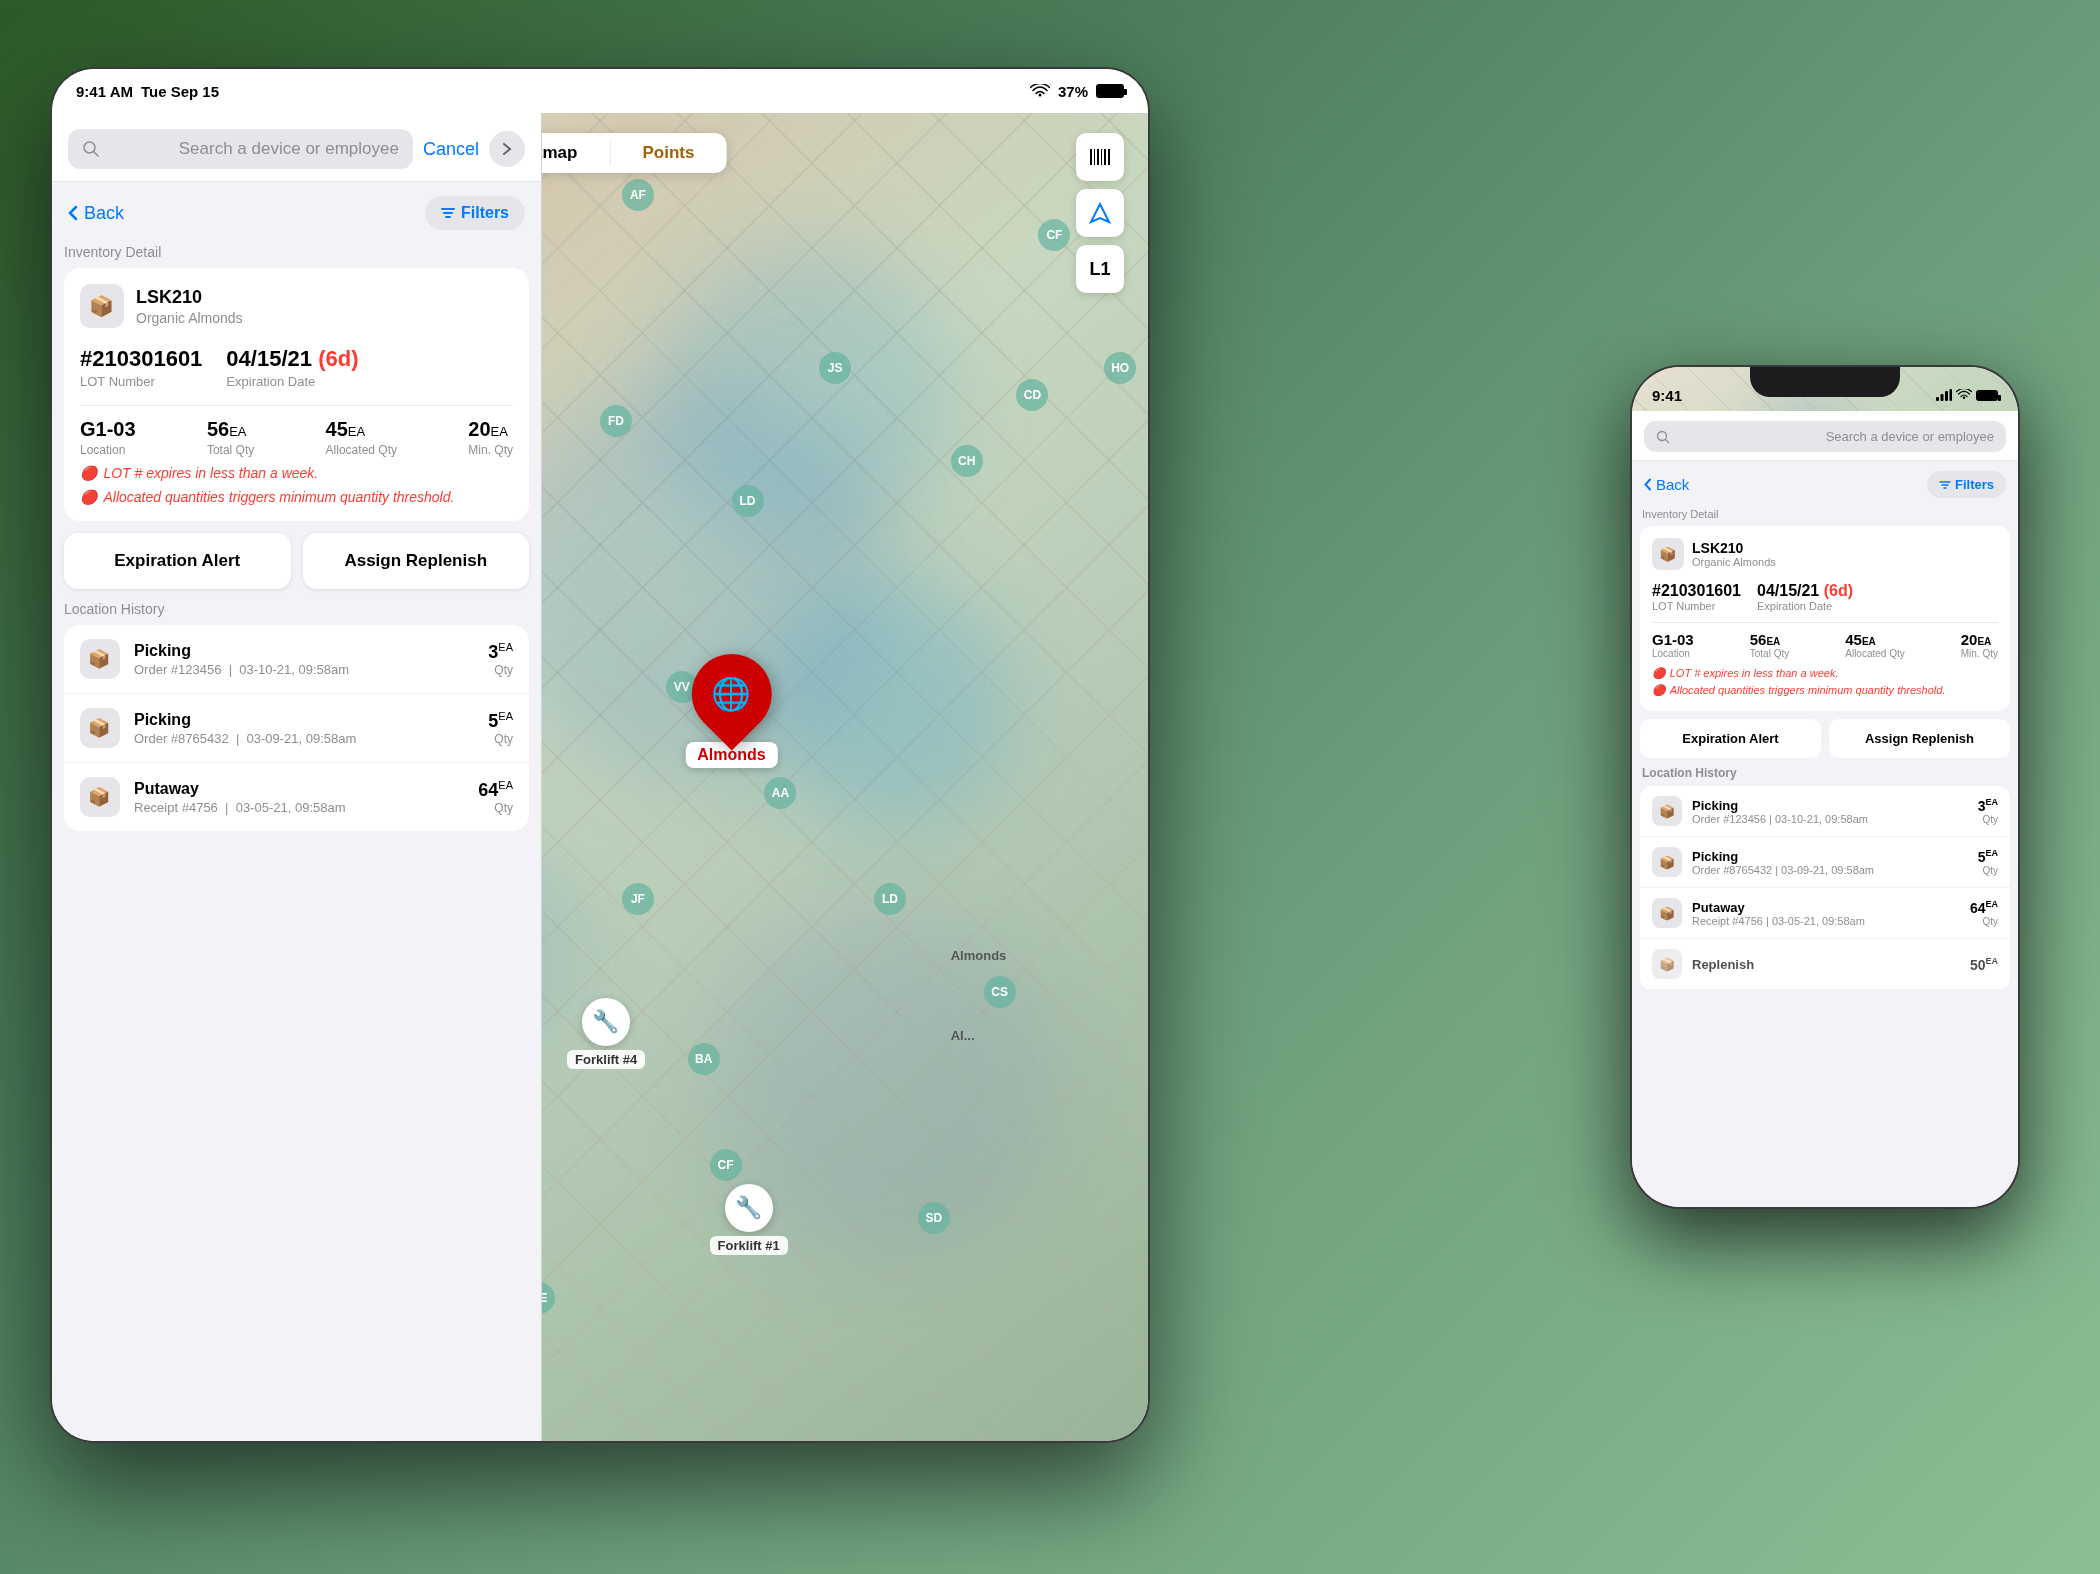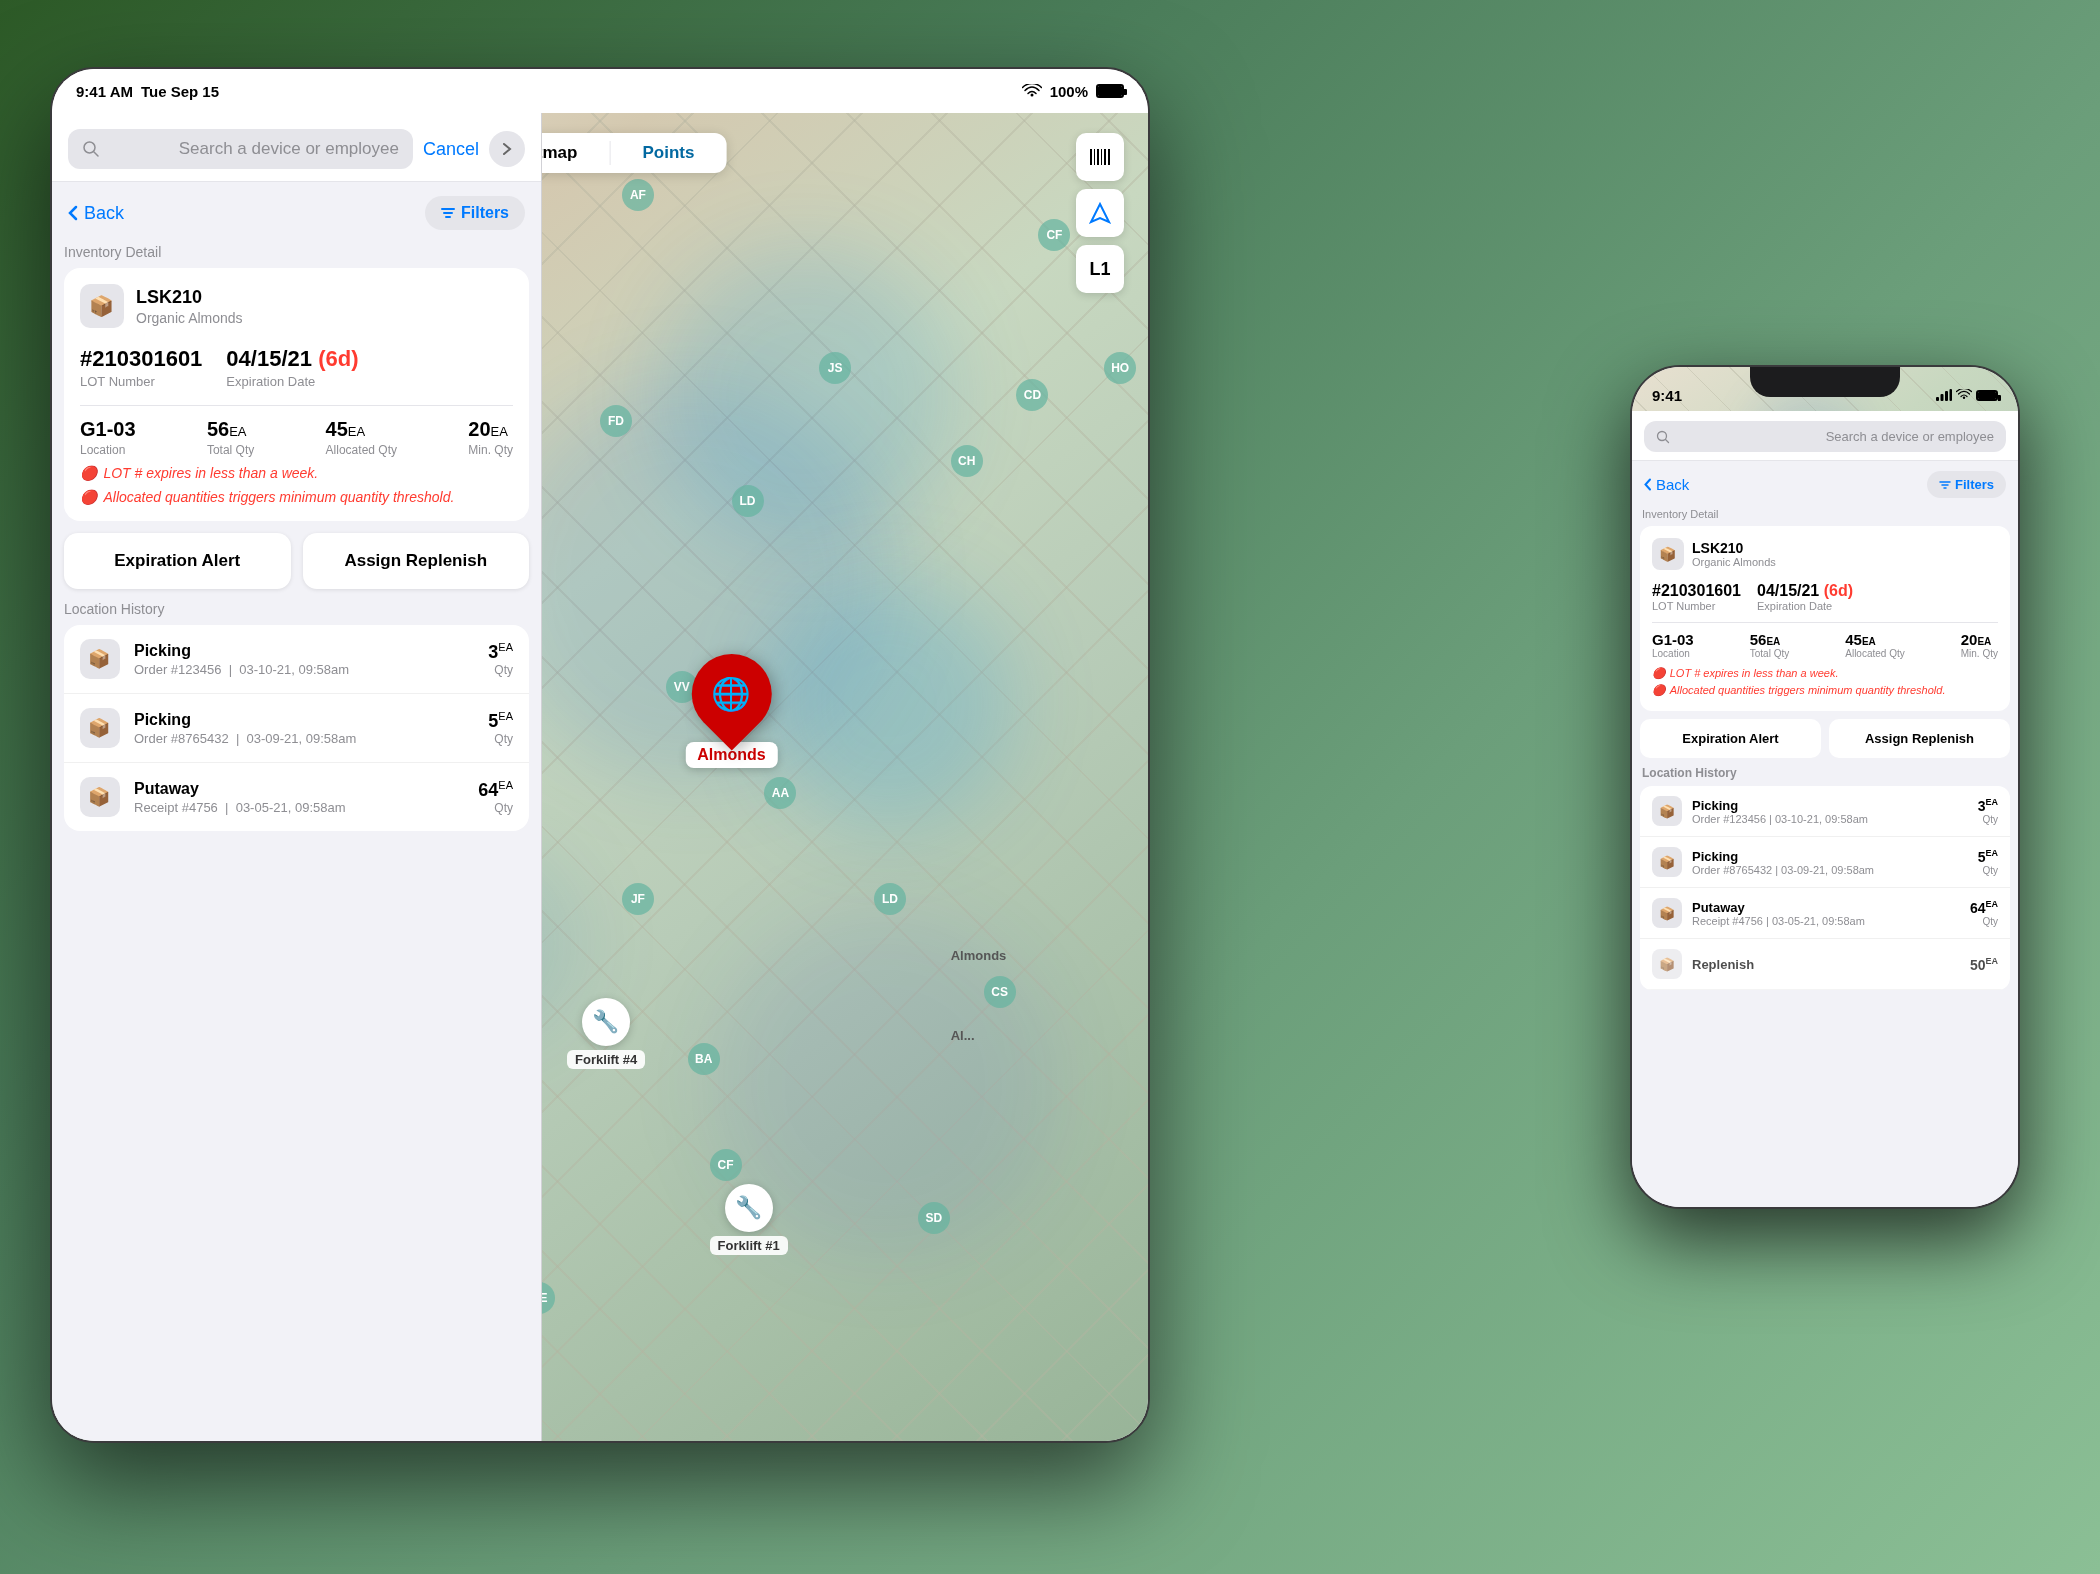--- a/index.html
+++ b/index.html
@@ -140,21 +140,21 @@
       background: #fff;
       border-radius: 12px;
       overflow: hidden;
       box-shadow: 0 2px 12px rgba(0,0,0,0.15);
     }
 
     .map-tab {
       padding: 10px 32px;
       font-size: 17px;
       font-weight: 600;
-      color: #0369a1;
+      color: #a16207;
       cursor: pointer;
     }
     .map-tab.active { color: #000; }
 
     .map-controls-right {
       position: absolute;
       top: 20px;
       right: 24px;
       display: flex;
       flex-direction: column;
@@ -712,21 +712,21 @@
           <span>Tue Sep 15</span>
         </div>
         <div class="status-right">
 
           <svg width="20" height="14" viewBox="0 0 20 14" fill="none">
             <path d="M10 12.5a1.5 1.5 0 100-3 1.5 1.5 0 000 3z" fill="#000"></path>
             <path d="M6 9.5C7.2 8.3 8.5 7.5 10 7.5s2.8.8 4 2" stroke="#000" stroke-width="1.5" fill="none" stroke-linecap="round"></path>
             <path d="M3 6.5C5.2 4.3 7.5 3 10 3s4.8 1.3 7 3.5" stroke="#000" stroke-width="1.5" fill="none" stroke-linecap="round"></path>
             <path d="M0.5 3.5C3.5 0.5 6.5 -0.5 10 -0.5s6.5 1 9.5 4" stroke="#000" stroke-width="1.5" fill="none" stroke-linecap="round"></path>
           </svg>
-          <span>100%</span>
+          <span>37%</span>
           <div class="battery-icon">
             <div class="battery-fill"></div>
           </div>
         </div>
       </div>
 
       <div class="ipad-map">
         <div class="map-grid"></div>
 
         <div class="heatmap-blob" style="width:300px;height:300px;background:rgba(0,120,200,0.15);top:10%;left:55%;"></div>

